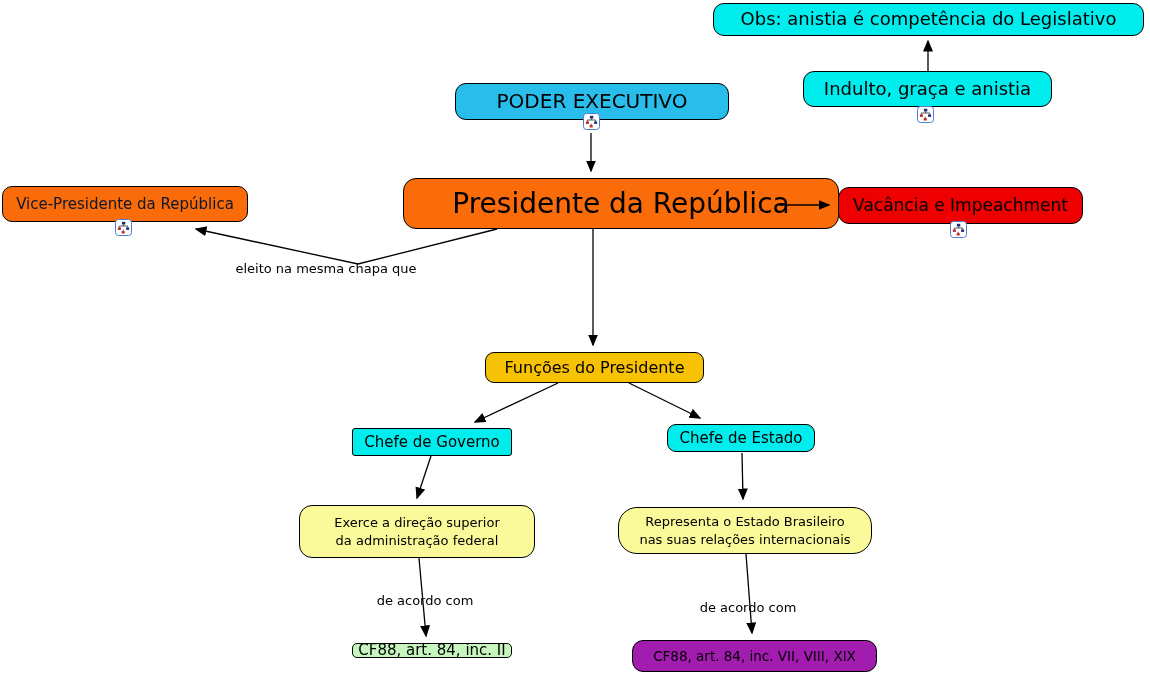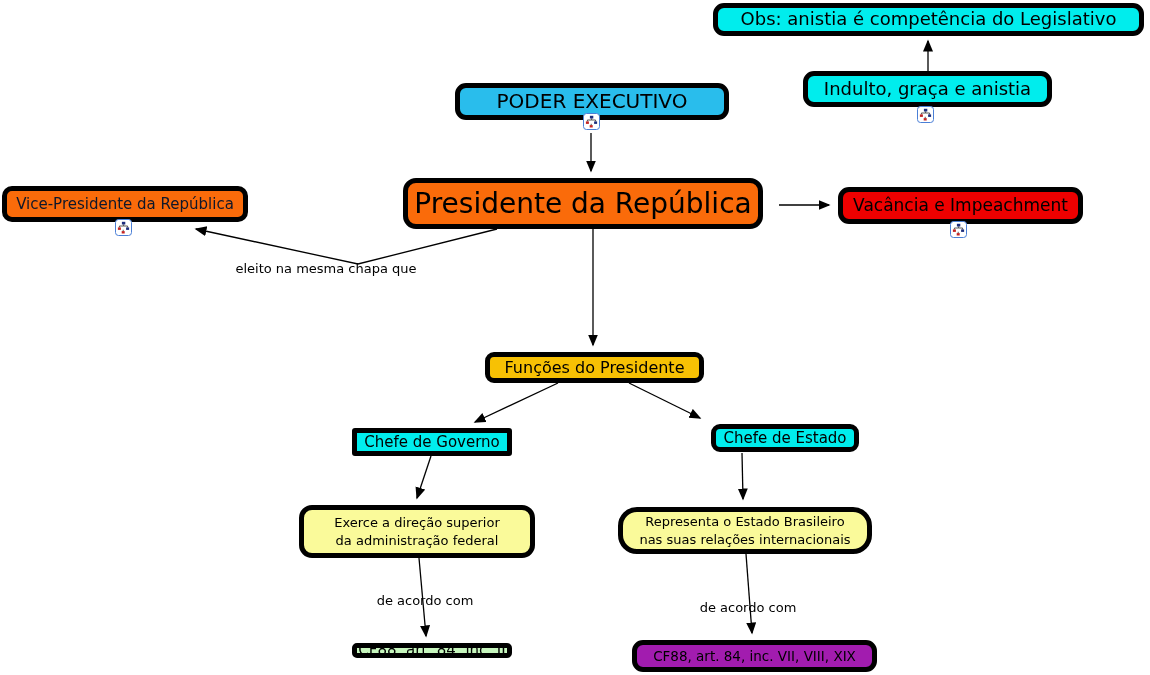--- a/index.html
+++ b/index.html
@@ -4,36 +4,36 @@
 <style>
   html,body{margin:0;padding:0;background:#fff;}
   .canvas{
     position:relative;width:1150px;height:675px;background:#ffffff;
     font-family:"DejaVu Sans","Liberation Sans",sans-serif;color:#000;overflow:hidden;
   }
   .wires{position:absolute;left:0;top:0;z-index:3;pointer-events:none;}
   .node{
     position:absolute;z-index:2;box-sizing:border-box;
     display:flex;align-items:center;justify-content:center;text-align:center;
-    border:5px solid #000000;white-space:nowrap;padding:0 8px;line-height:1.35;
+    border:1px solid #000000;white-space:nowrap;padding:0 8px;line-height:1.35;
   }
   .multiline{white-space:pre-line;}
   .lph{position:absolute;z-index:2;text-align:center;font-size:13px;line-height:1.2;}
   .res-icon{position:absolute;z-index:4;width:17px;height:17px;cursor:pointer;}
   .res-icon svg{display:block;width:17px;height:17px;}
 
   #obs        {left:713px;top:3px;  width:431px;height:33px;background:#00EDED;font-size:18px;border-radius:11px;}
   #indulto    {left:803px;top:71px; width:249px;height:36px;background:#00EDED;font-size:18px;border-radius:11px;}
   #poder      {left:455px;top:83px; width:274px;height:37px;background:#29BDEC;font-size:20px;border-radius:11px;}
-  #presidente {left:403px;top:178px;width:360px;height:51px;background:#FA6B0A;font-size:28px;border-radius:13px;}
+  #presidente {left:403px;top:178px;width:436px;height:51px;background:#FA6B0A;font-size:28px;border-radius:13px;}
   #vice       {left:2px;  top:186px;width:246px;height:36px;background:#FA6B0A;font-size:15px;border-radius:10px;color:#0f172a;}
   #vacancia   {left:838px;top:187px;width:245px;height:37px;background:#EE0000;font-size:17px;border-radius:11px;}
   #funcoes    {left:485px;top:352px;width:219px;height:31px;background:#F7C104;font-size:16px;border-radius:9px;}
   #governo    {left:352px;top:428px;width:160px;height:28px;background:#00EDED;font-size:15px;border-radius:3px;}
-  #estado     {left:667px;top:424px;width:148px;height:28px;background:#00EDED;font-size:15px;border-radius:9px;margin-left:44px;}
+  #estado     {left:667px;top:424px;width:148px;height:28px;background:#00EDED;font-size:15px;border-radius:9px;}
   #exerce     {left:299px;top:505px;width:236px;height:53px;background:#FAFA9A;font-size:13px;border-radius:13px;}
   #representa {left:618px;top:507px;width:254px;height:47px;background:#FAFA9A;font-size:13px;border-radius:19px;}
   #cf1        {left:352px;top:643px;width:160px;height:15px;background:#C6F6BD;font-size:15px;border-radius:5px;}
   #cf2        {left:632px;top:640px;width:245px;height:32px;background:#a21caf;font-size:13.5px;border-radius:11px;}
 
   #lbl-eleito {left:226px;top:261px;width:200px;}
   #lbl-acordo1{left:375px;top:593px;width:100px;}
   #lbl-acordo2{left:698px;top:600px;width:100px;}
 
   #icon-poder   {left:583px;top:113px;}

